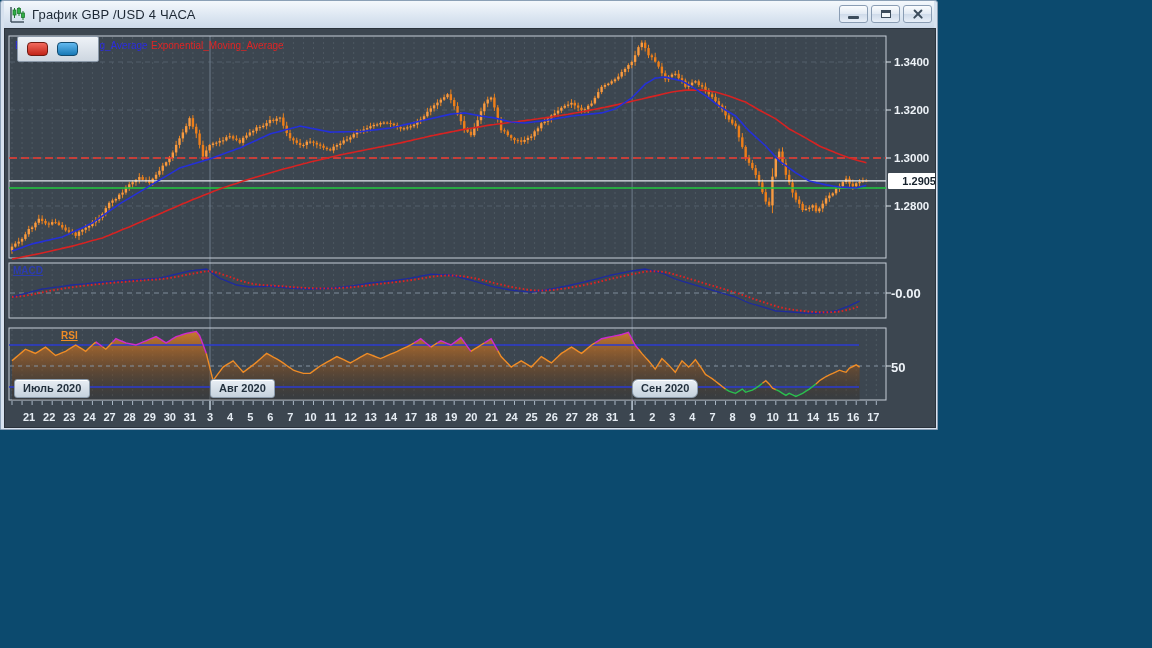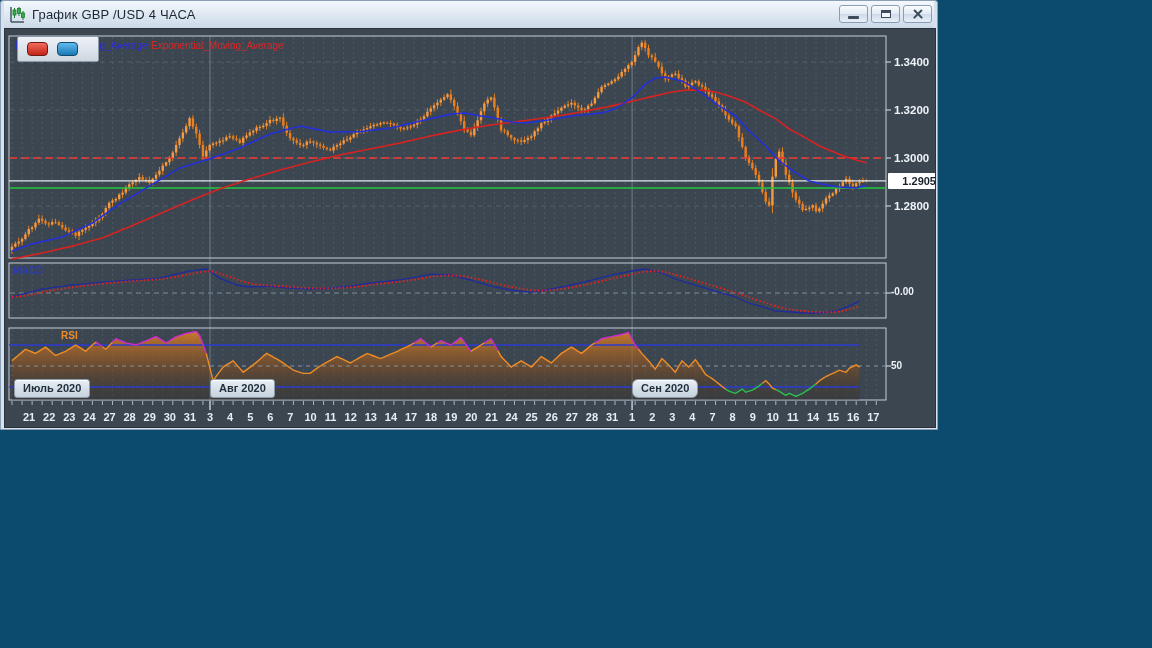--- a/index.html
+++ b/index.html
@@ -23,24 +23,24 @@
   #chart-svg{position:absolute;left:0;top:0;}
   .legend-fast,.legend-slow{position:absolute;top:11px;font-size:10px;white-space:pre;}
   .legend-fast{left:10px;color:#2b2be0;}
   .legend-slow{left:146px;color:#e02424;}
   .mini-toolbar{position:absolute;left:12px;top:7px;width:82px;height:26px;
      background:linear-gradient(#eef2f7,#cdd6e0);border:1px solid #8a98a8;border-radius:2px;
      display:flex;align-items:center;gap:9px;padding-left:9px;box-sizing:border-box;}
   .tb-btn{width:21px;height:14px;border-radius:4px;display:inline-block;box-sizing:border-box;}
   .tb-red{background:linear-gradient(#f26a5e,#c22418);border:1px solid #6e1a12;}
   .tb-blue{background:linear-gradient(#63b9ef,#1879b6);border:1px solid #124a6e;}
-  .p-label{position:absolute;font-size:10px;font-weight:600;}
+  .p-label{position:absolute;font-size:10px;font-weight:600;text-decoration:underline;}
   .macd-label{left:8px;top:236px;color:#2c3cae;}
   .rsi-label{left:8px;top:301px;color:#ef8c26;padding-left:48px;}
-  .axis-val{position:absolute;left:886px;font-size:10px;font-weight:700;color:#eef3f8;}
+  .axis-val{position:absolute;left:886px;font-size:13px;font-weight:700;color:#eef3f8;}
   .macd-val{top:257px;}
   .rsi-val{top:331px;}
   .price-box{position:absolute;left:883px;top:144px;width:48px;height:16px;background:#ffffff;
      color:#16212c;font-size:11px;font-weight:700;text-align:right;line-height:16px;border-radius:1px;}
   .month-box{position:absolute;top:350px;height:19px;line-height:17px;padding:0 8px;
      background:linear-gradient(#e8eef4,#c6d2dd);border:1px solid #8c9cac;border-radius:3px;
      color:#22303d;font-size:11px;font-weight:700;box-shadow:inset 0 1px 0 #ffffff;box-sizing:border-box;}
 </style>
 </head>
 <body>

